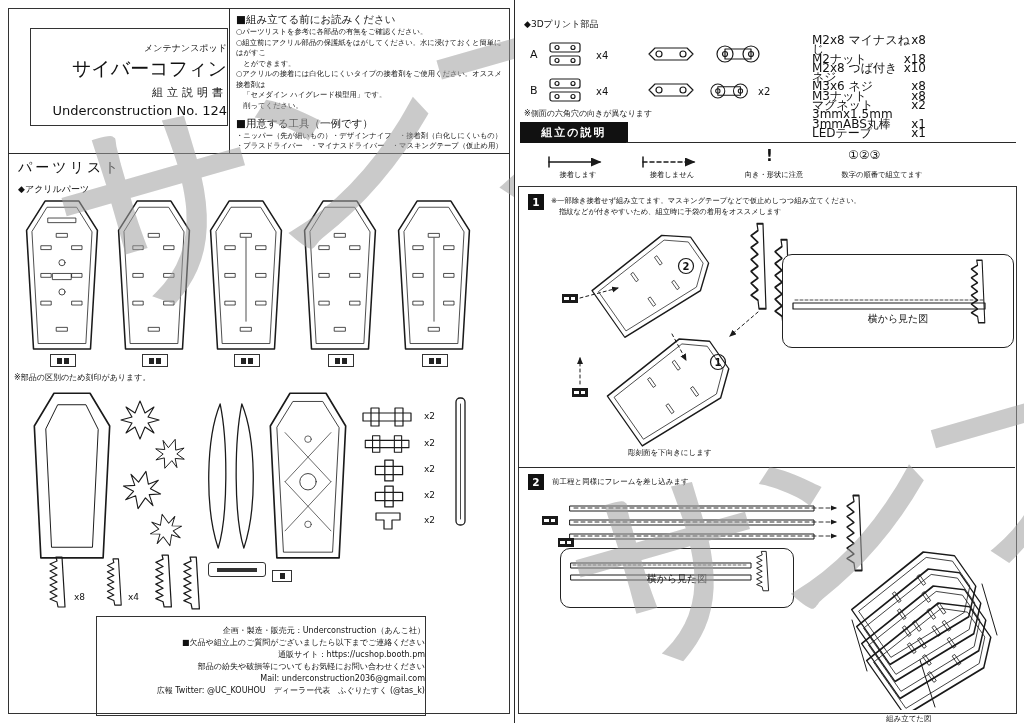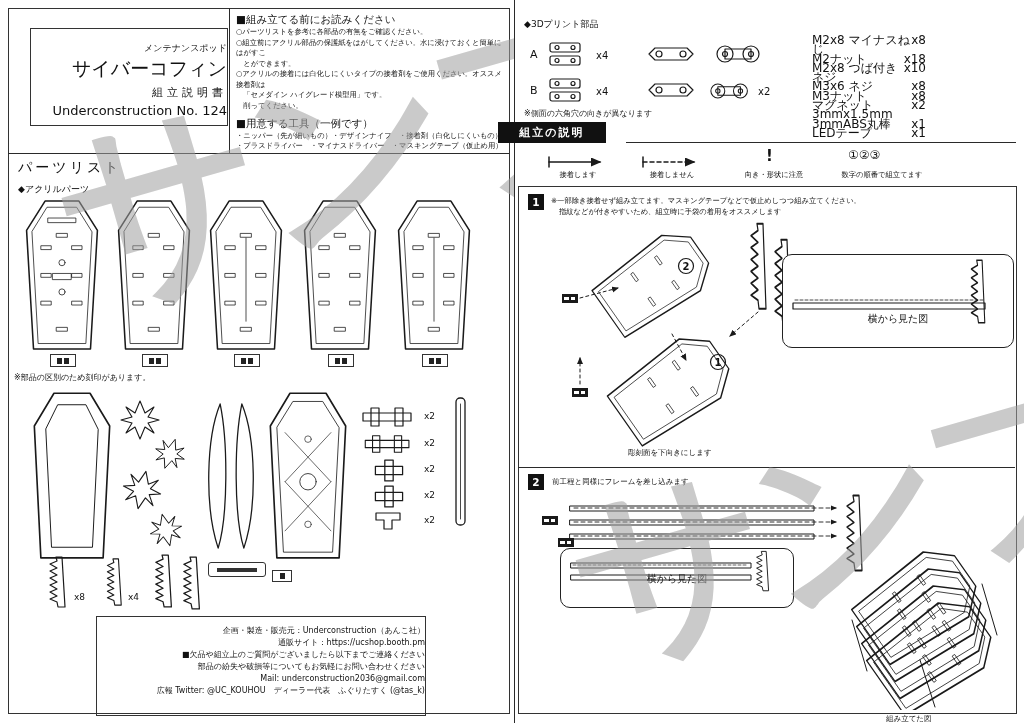--- a/index.html
+++ b/index.html
@@ -256,22 +256,22 @@
     </svg>
   <div class="plate" style="left:208px;top:562px;width:56px;height:13px">
       <i></i>
     </div>
   <div class="stamp" style="left:272px;top:570px;width:18px;height:10px">
       <i></i>
     </div>
 
   <div class="titlebox" style="left:96px;top:616px;width:328px;height:90px;padding-top:8px">
     <div class="t8">企画・製造・販売元：Underconstruction（あんこ社）</div>
+    <div class="t8">■欠品や組立上のご質問がございましたら以下までご連絡ください</div>
     <div class="t8">通販サイト：https://ucshop.booth.pm</div>
-    <div class="t8">■欠品や組立上のご質問がございましたら以下までご連絡ください</div>
     <div class="t8">部品の紛失や破損等についてもお気軽にお問い合わせください</div>
     <div class="t8">Mail: underconstruction2036@gmail.com</div>
     <div class="t8">広報 Twitter: @UC_KOUHOU　ディーラー代表　ふぐりたすく (@tas_k)</div>
   </div>
 
   <div class="abs b t9" style="left:524px;top:18px">◆3Dプリント部品</div>
 
   <div class="abs b" style="left:530px;top:48px;font-size:11px">A</div>
   <svg class="draw" style="left:548px;top:42px" width="36" height="26" viewBox="0 0 34 26">
       <use href="#tdp-stack"></use>
@@ -327,21 +327,21 @@
         <span>x1</span>
       </div>
     <div class="hwrow">
         <span>LEDテープ</span>
         <span>x1</span>
       </div>
   </div>
 
   <div class="abs t8" style="left:524px;top:108px">※側面の六角穴の向きが異なります</div>
 
-  <div class="blackbar" style="left:498px;top:122px;width:108px;height:21px">組立の説明</div>
+  <div class="blackbar" style="left:520px;top:122px;width:108px;height:21px">組立の説明</div>
   <div class="line" style="left:626px;top:142px;width:390px;height:1px"></div>
 
   <svg class="draw" style="left:546px;top:156px" width="64" height="12" viewBox="0 0 64 12">
     <line x1="3" y1="1" x2="3" y2="11"></line>
       <line x1="3" y1="6" x2="54" y2="6" marker-end="url(#ah)"></line>
   </svg>
   <div class="abs t7 ctr" style="left:540px;top:170px;width:76px">接着します</div>
 
   <svg class="draw" style="left:640px;top:156px" width="64" height="12" viewBox="0 0 64 12">
     <line x1="3" y1="1" x2="3" y2="11"></line>

